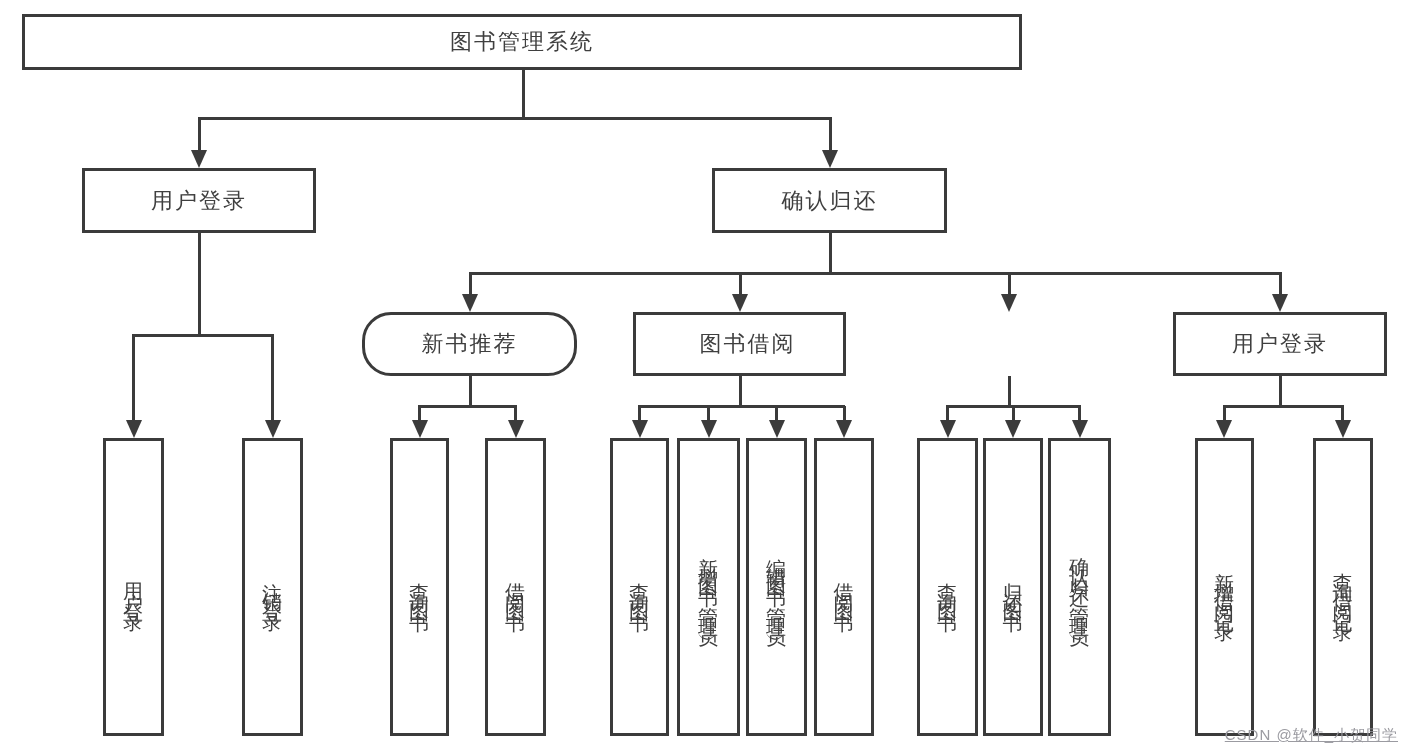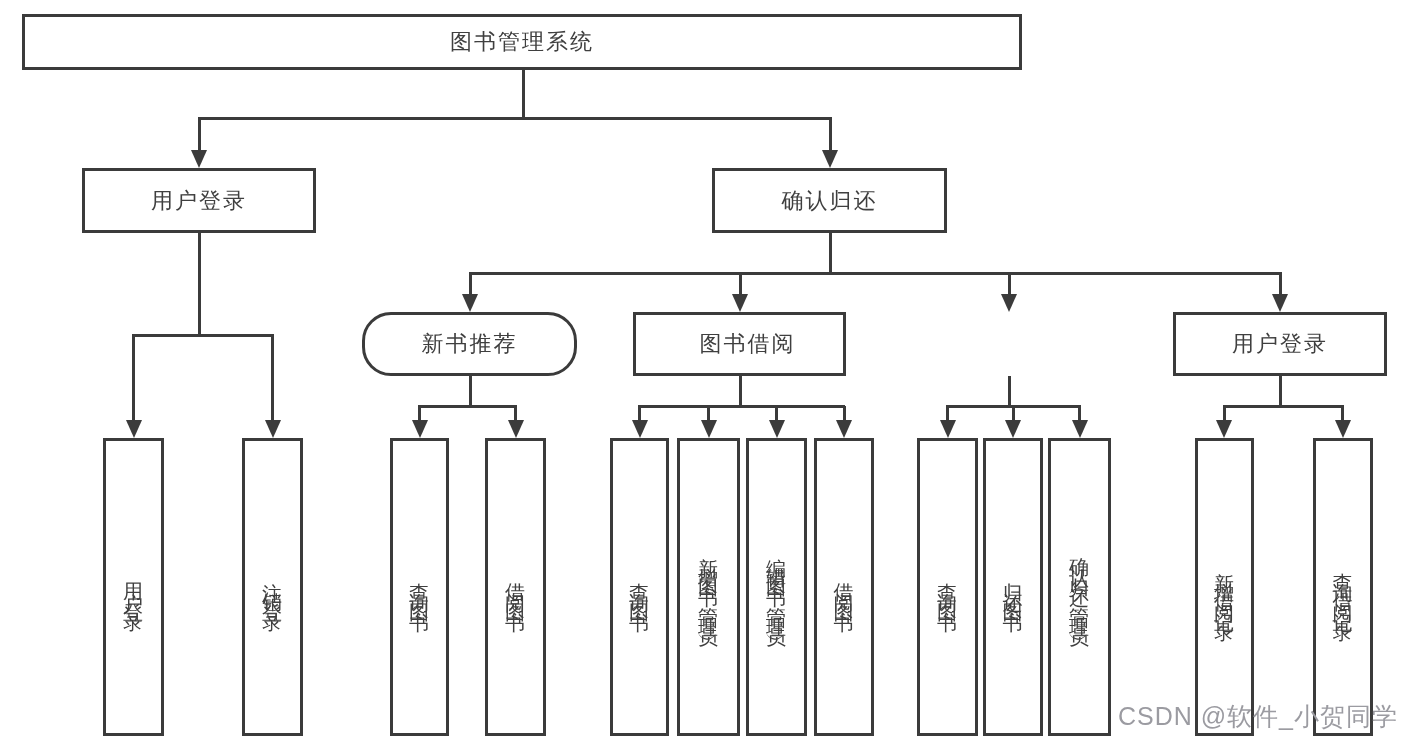--- a/index.html
+++ b/index.html
@@ -52,26 +52,27 @@
   .ah{
     position:absolute;
     width:0;height:0;
     border-left:8px solid transparent;
     border-right:8px solid transparent;
     border-top:18px solid var(--line);
   }
   .watermark{
     position:absolute;
     right:7px;
-    bottom:14px;
-    font-size:25px;
+    bottom:2px;
+    font-size:15px;
     color:var(--wm);
     letter-spacing:1px;
     z-index:5;
     white-space:nowrap;
+    text-decoration:underline;
   }
 </style>
 </head>
 <body>
 
 <div class="canvas">
 
   <div class="node h" style="left:22px;top:14px;width:1000px;height:56px;">图书管理系统</div>
 
   <div class="seg" style="left:521.5px;top:70px;width:3px;height:48px;"></div>

